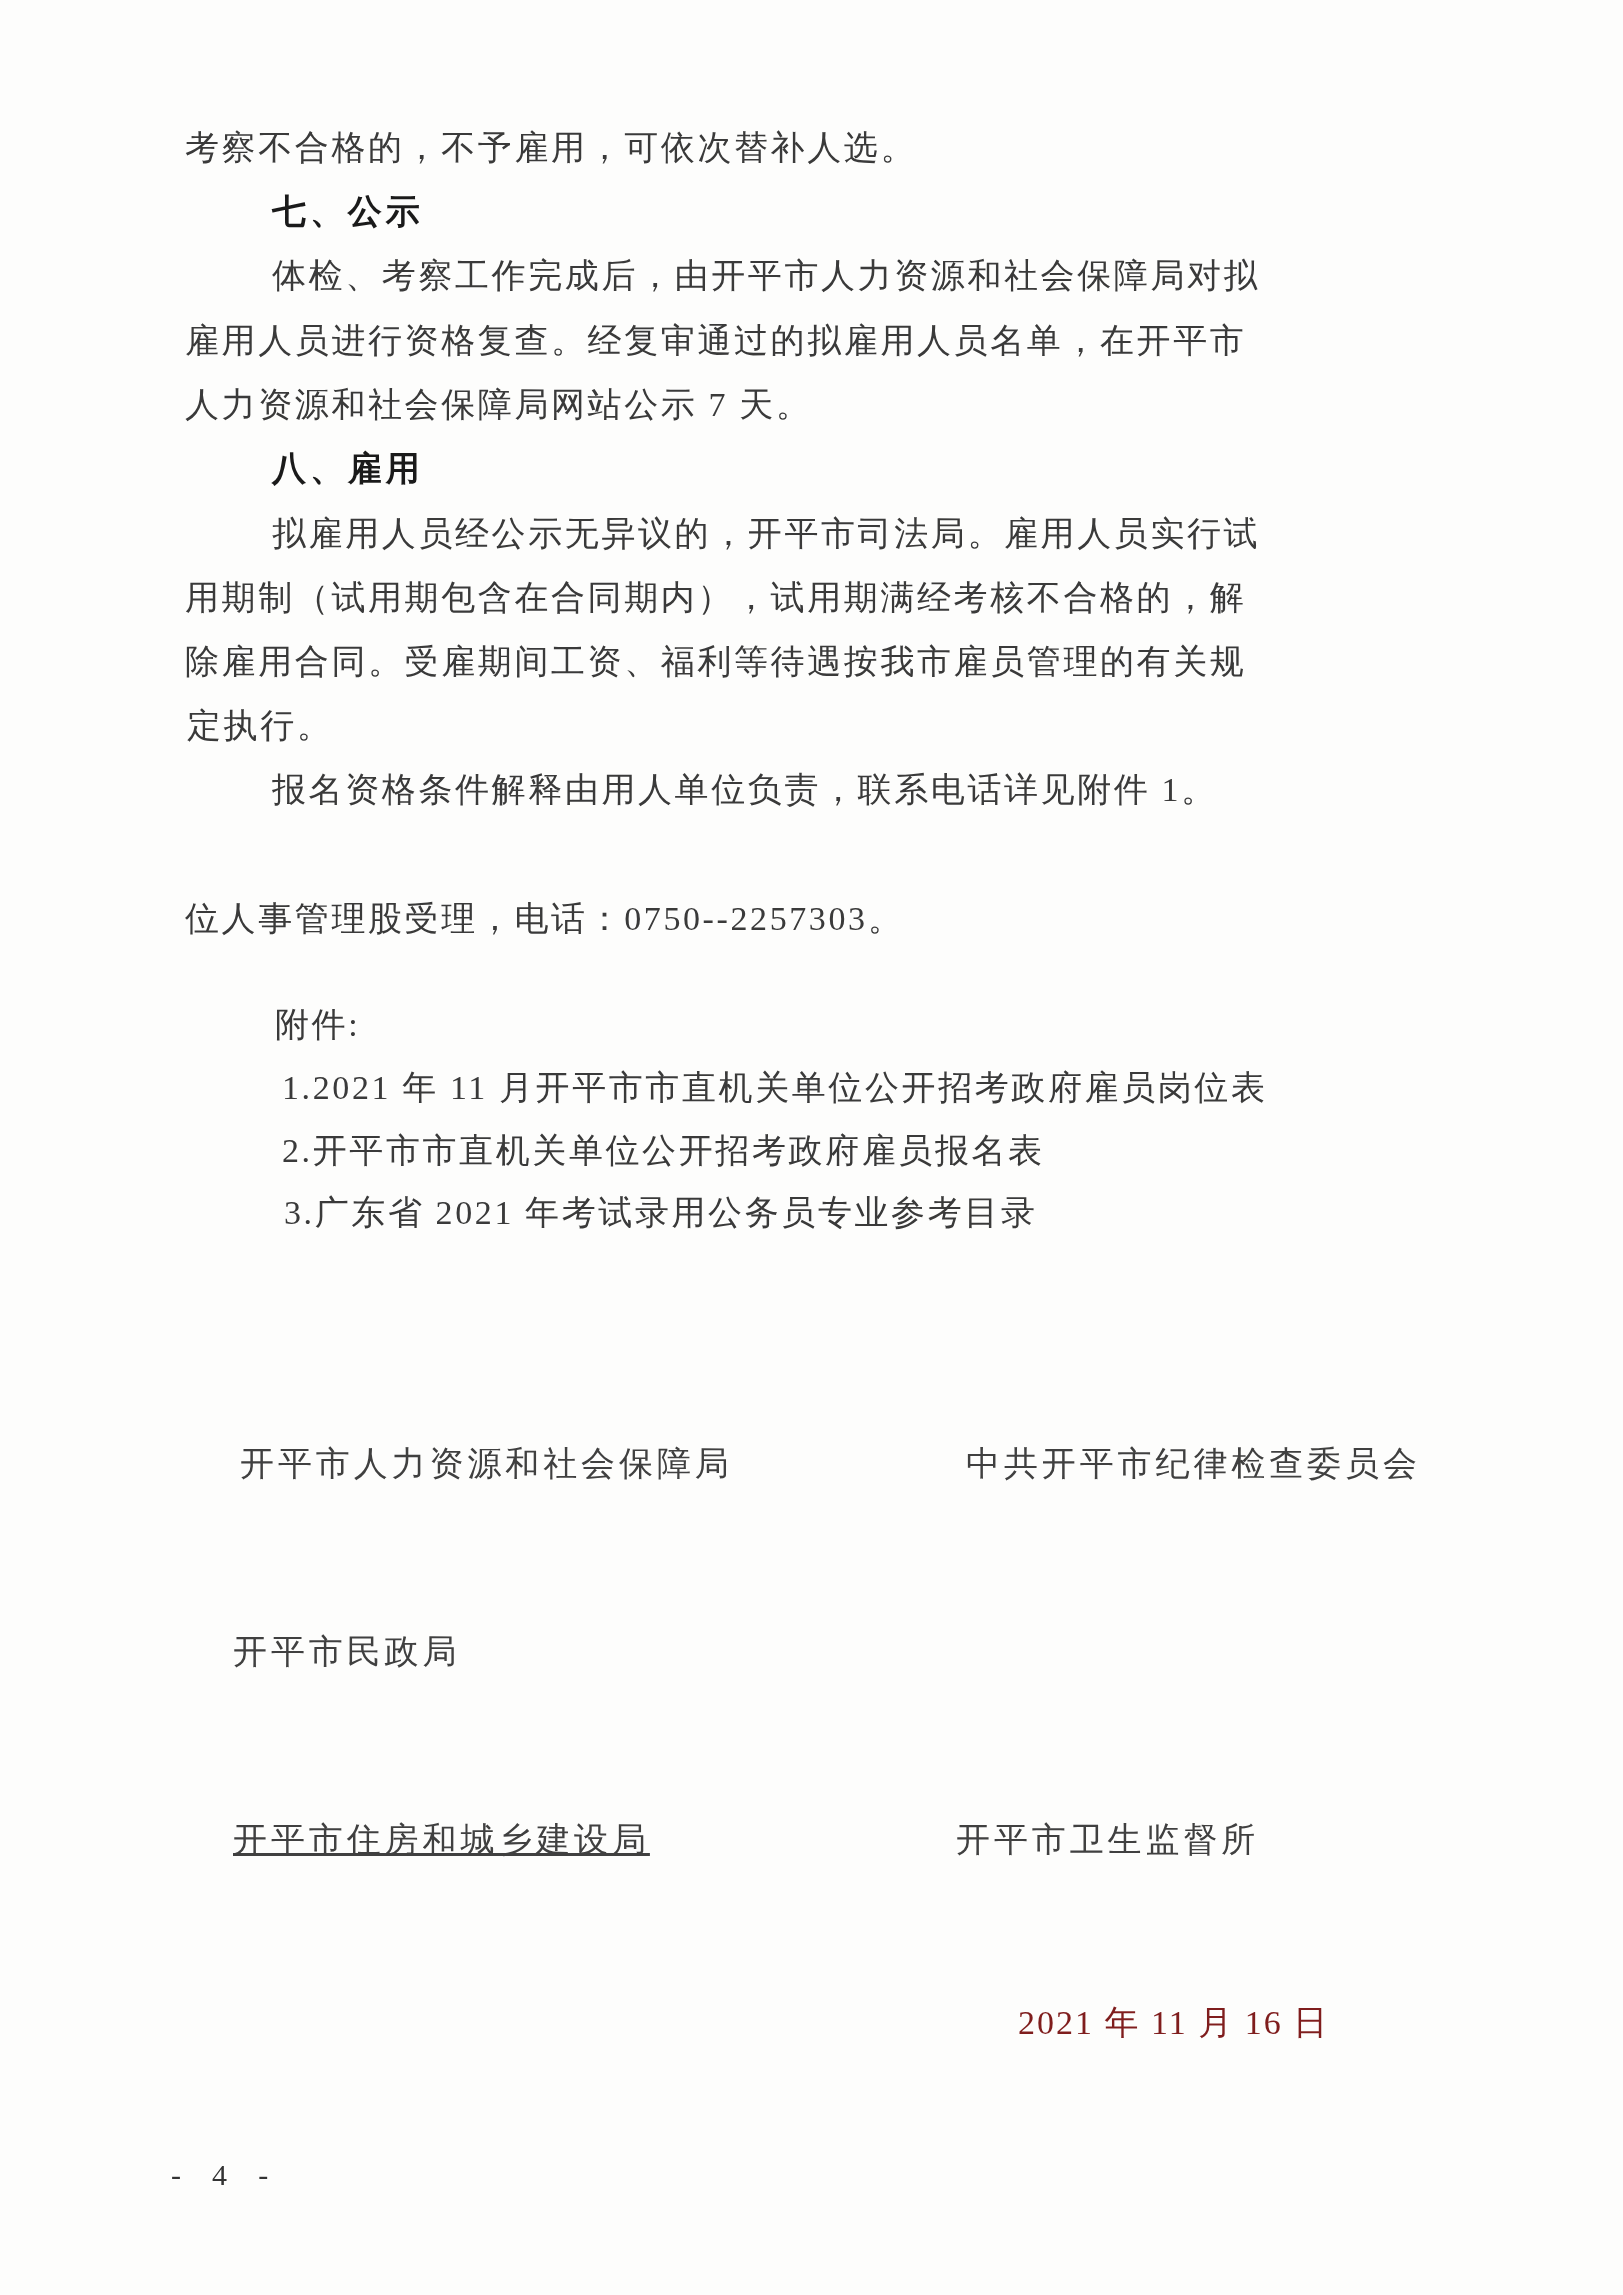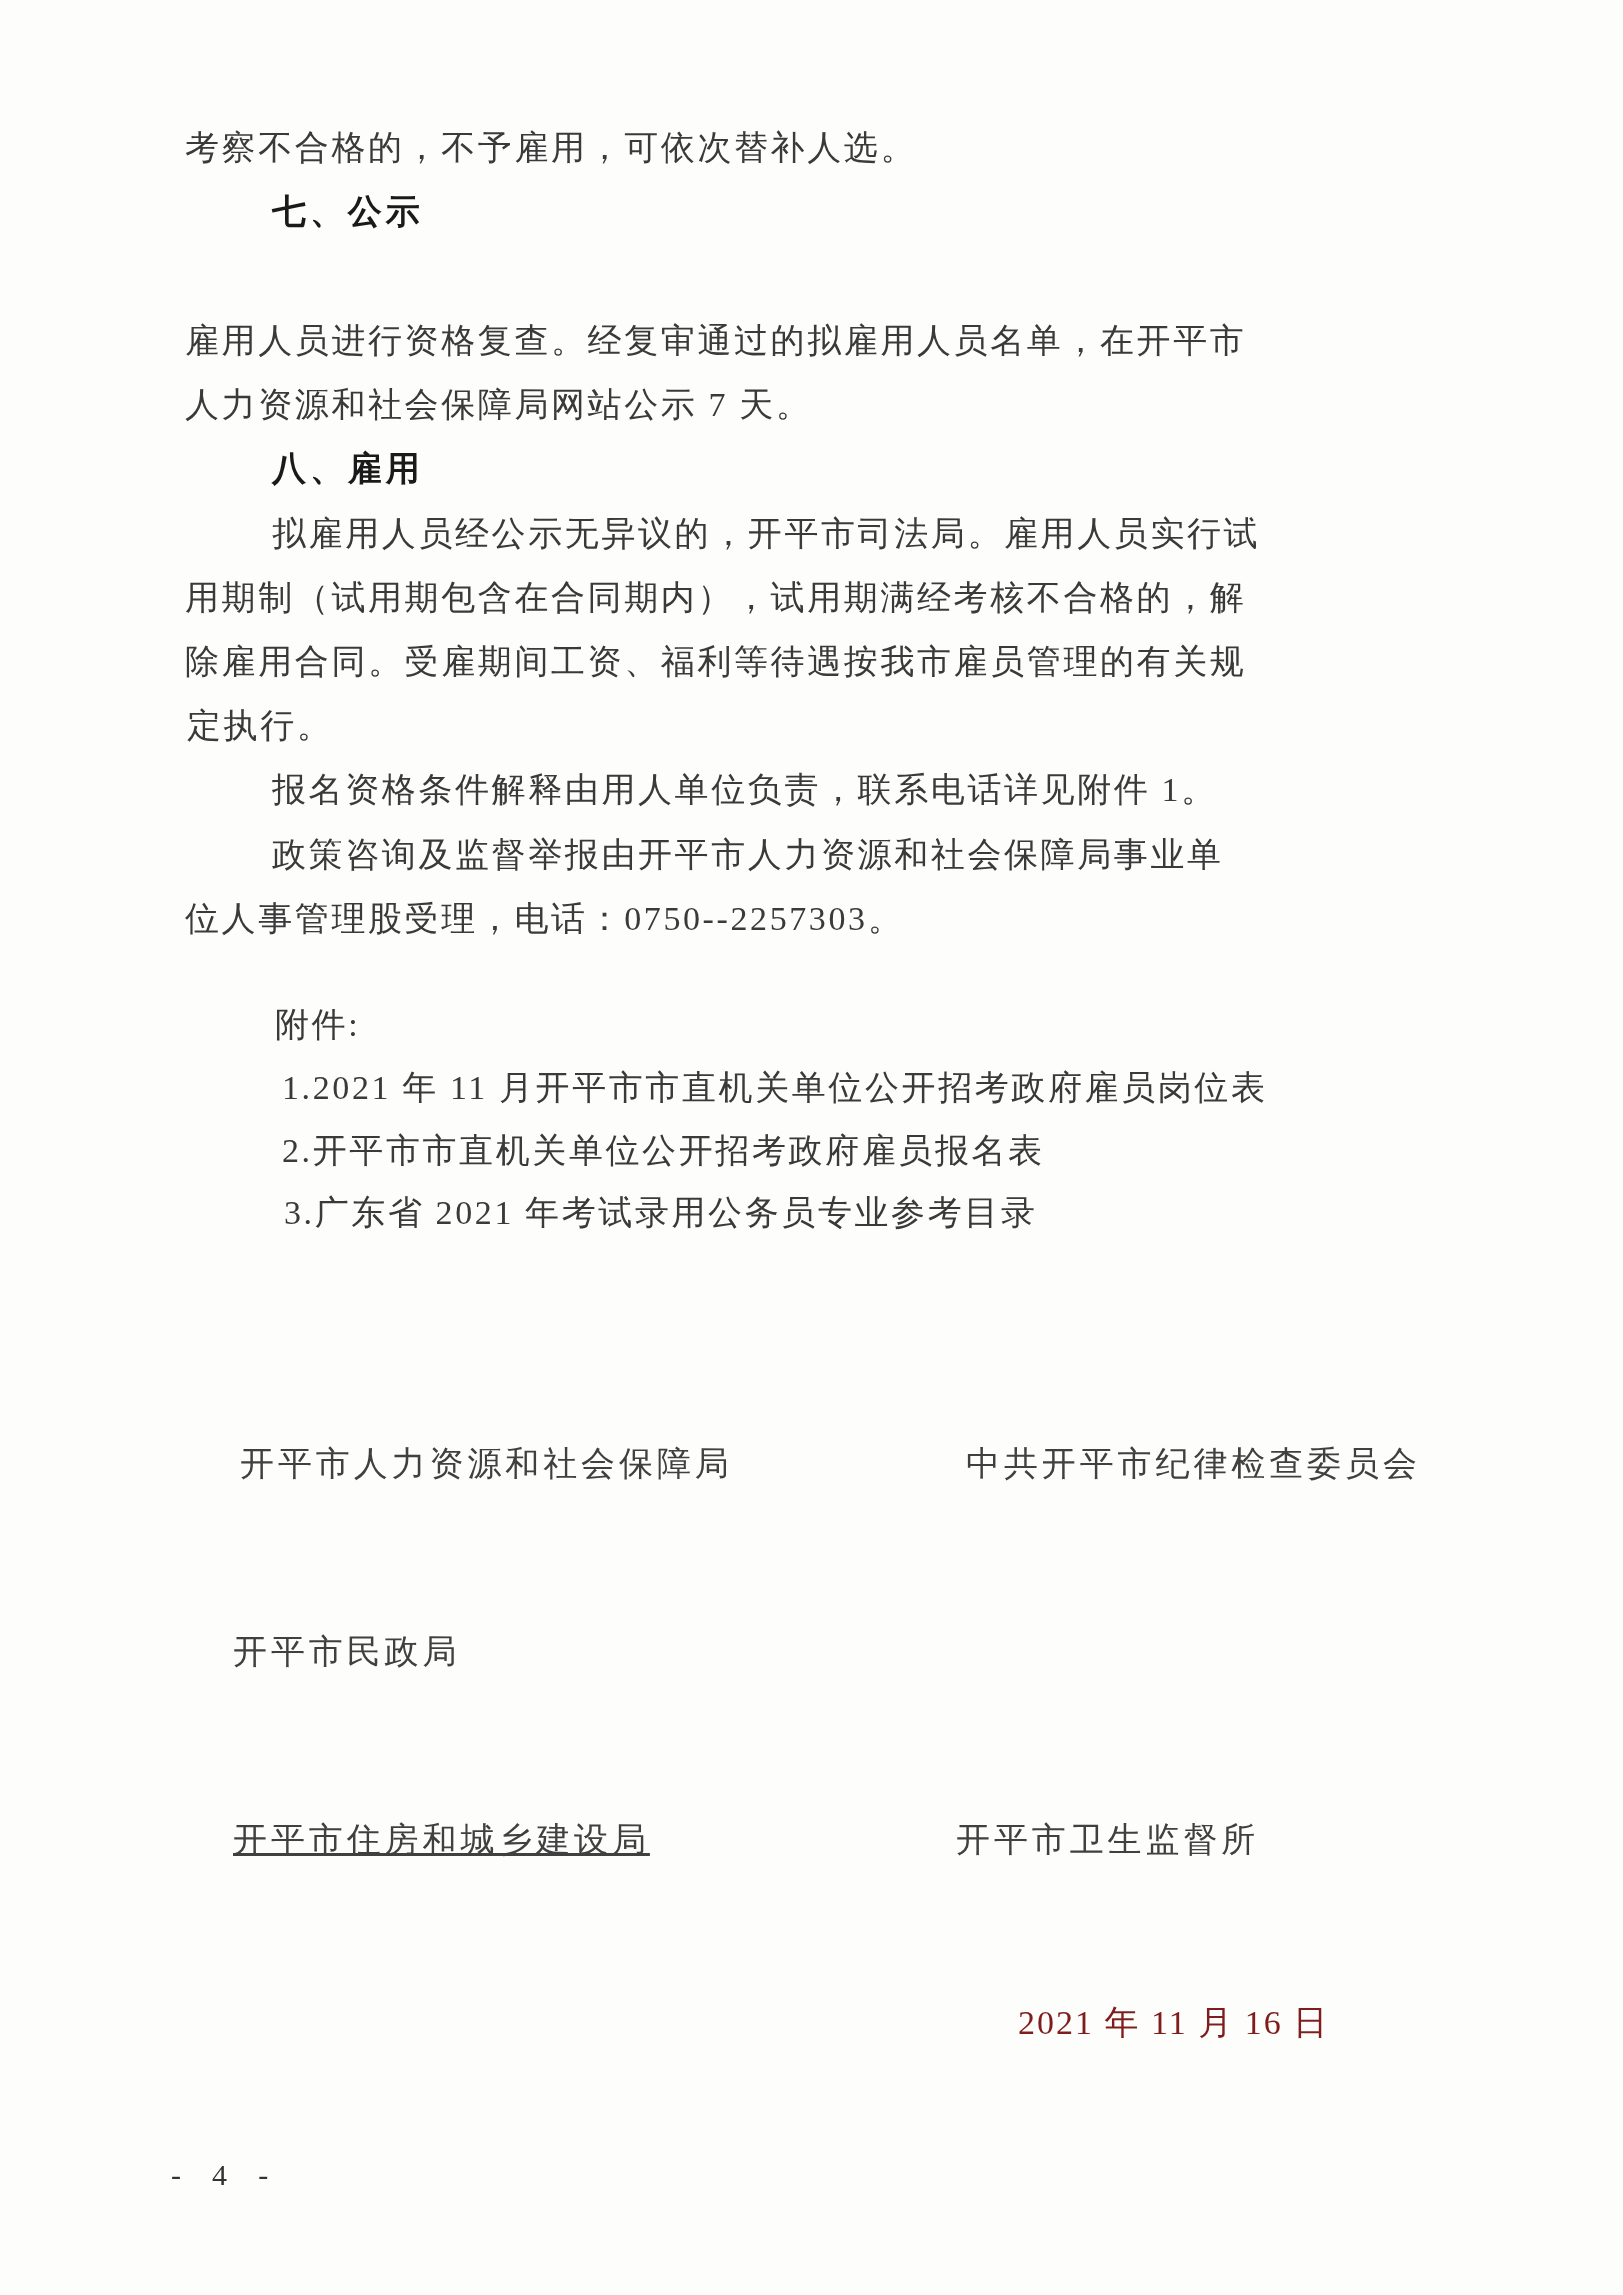--- a/index.html
+++ b/index.html
@@ -49,30 +49,30 @@
   }
 </style>
 </head>
 <body>
 
 <div class="page">
 
   <div class="txt" style="top:115px; left:185px;">考察不合格的，不予雇用，可依次替补人选。</div>
 
   <div class="txt heading" style="top:179px; left:272px;">七、公示</div>
+  <div class="txt" style="top:243px; left:272px;">体检、考察工作完成后，由开平市人力资源和社会保障局对拟</div>
   <div class="txt" style="top:308px; left:185px;">雇用人员进行资格复查。经复审通过的拟雇用人员名单，在开平市</div>
   <div class="txt" style="top:372px; left:185px;">人力资源和社会保障局网站公示 7 天。</div>
 
   <div class="txt heading" style="top:436px; left:272px;">八、雇用</div>
   <div class="txt" style="top:501px; left:272px;">拟雇用人员经公示无异议的，开平市司法局。雇用人员实行试</div>
   <div class="txt" style="top:565px; left:185px;">用期制（试用期包含在合同期内），试用期满经考核不合格的，解</div>
   <div class="txt" style="top:629px; left:185px;">除雇用合同。受雇期间工资、福利等待遇按我市雇员管理的有关规</div>
   <div class="txt" style="top:693px; left:187px;">定执行。</div>
   <div class="txt" style="top:757px; left:272px;">报名资格条件解释由用人单位负责，联系电话详见附件 1。</div>
-  <div class="txt" style="top:822px; left:272px;">政策咨询及监督举报由开平市人力资源和社会保障局事业单</div>
   <div class="txt" style="top:886px; left:185px;">位人事管理股受理，电话：0750--2257303。</div>
 
   <div class="txt" style="top:992px; left:275px;">附件:</div>
   <div class="txt" style="top:1055px; left:282px;">1.2021 年 11 月开平市市直机关单位公开招考政府雇员岗位表</div>
   <div class="txt" style="top:1118px; left:282px;">2.开平市市直机关单位公开招考政府雇员报名表</div>
   <div class="txt" style="top:1180px; left:284px;">3.广东省 2021 年考试录用公务员专业参考目录</div>
 
   <div class="txt sig" style="top:1431px; left:240px;">开平市人力资源和社会保障局</div>
   <div class="txt sig" style="top:1431px; left:966px;">中共开平市纪律检查委员会</div>
 

